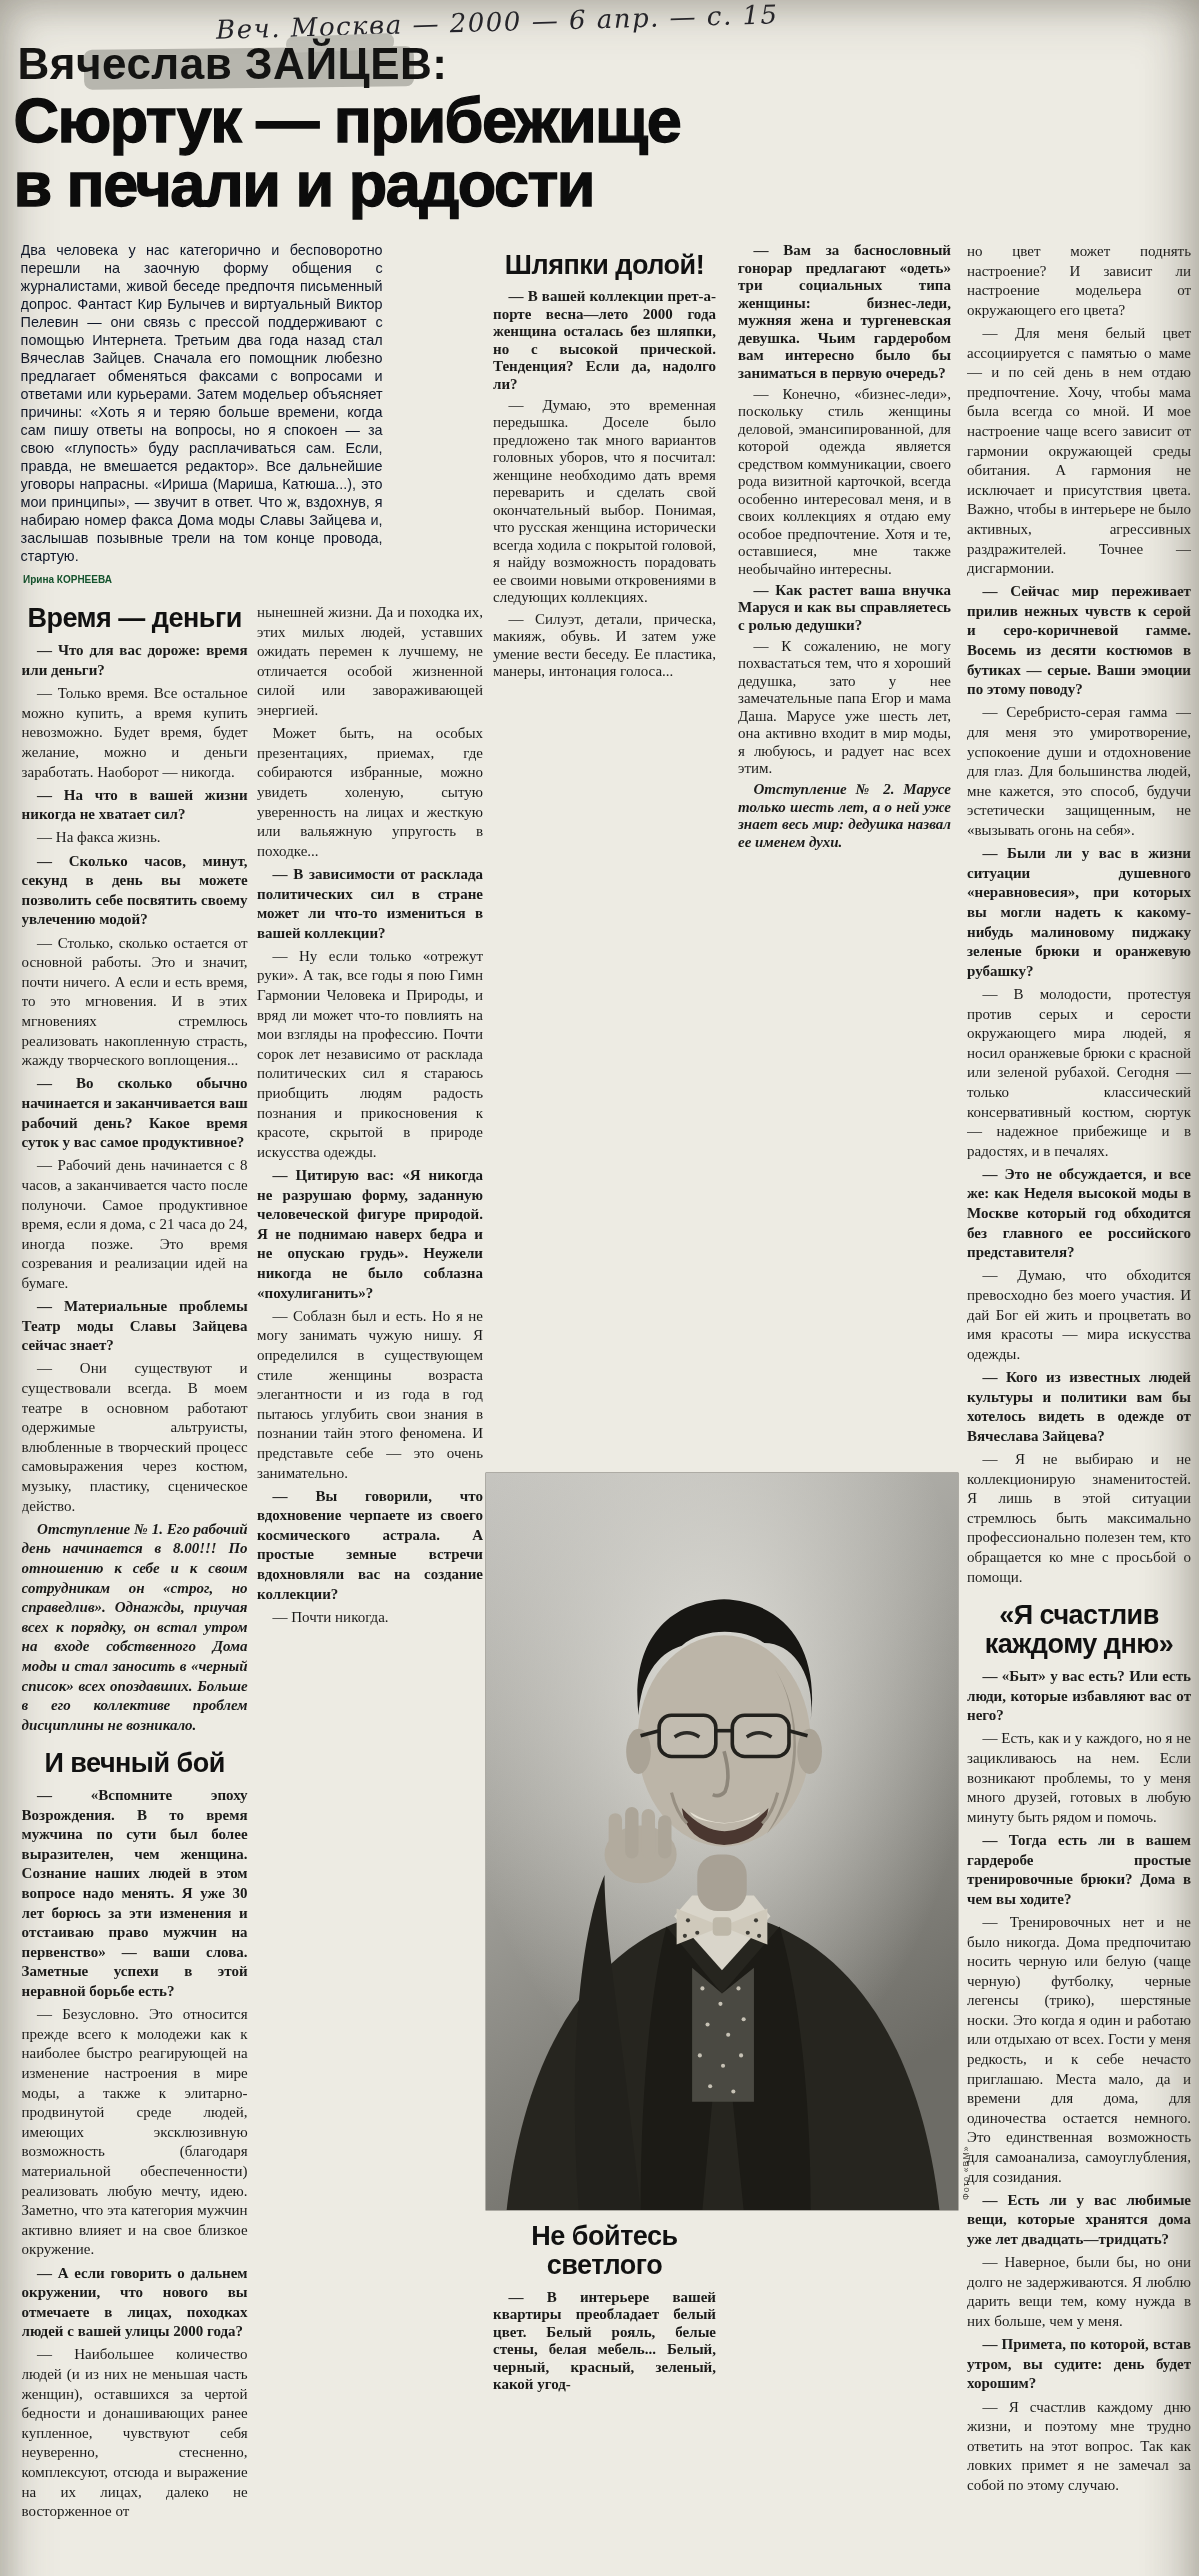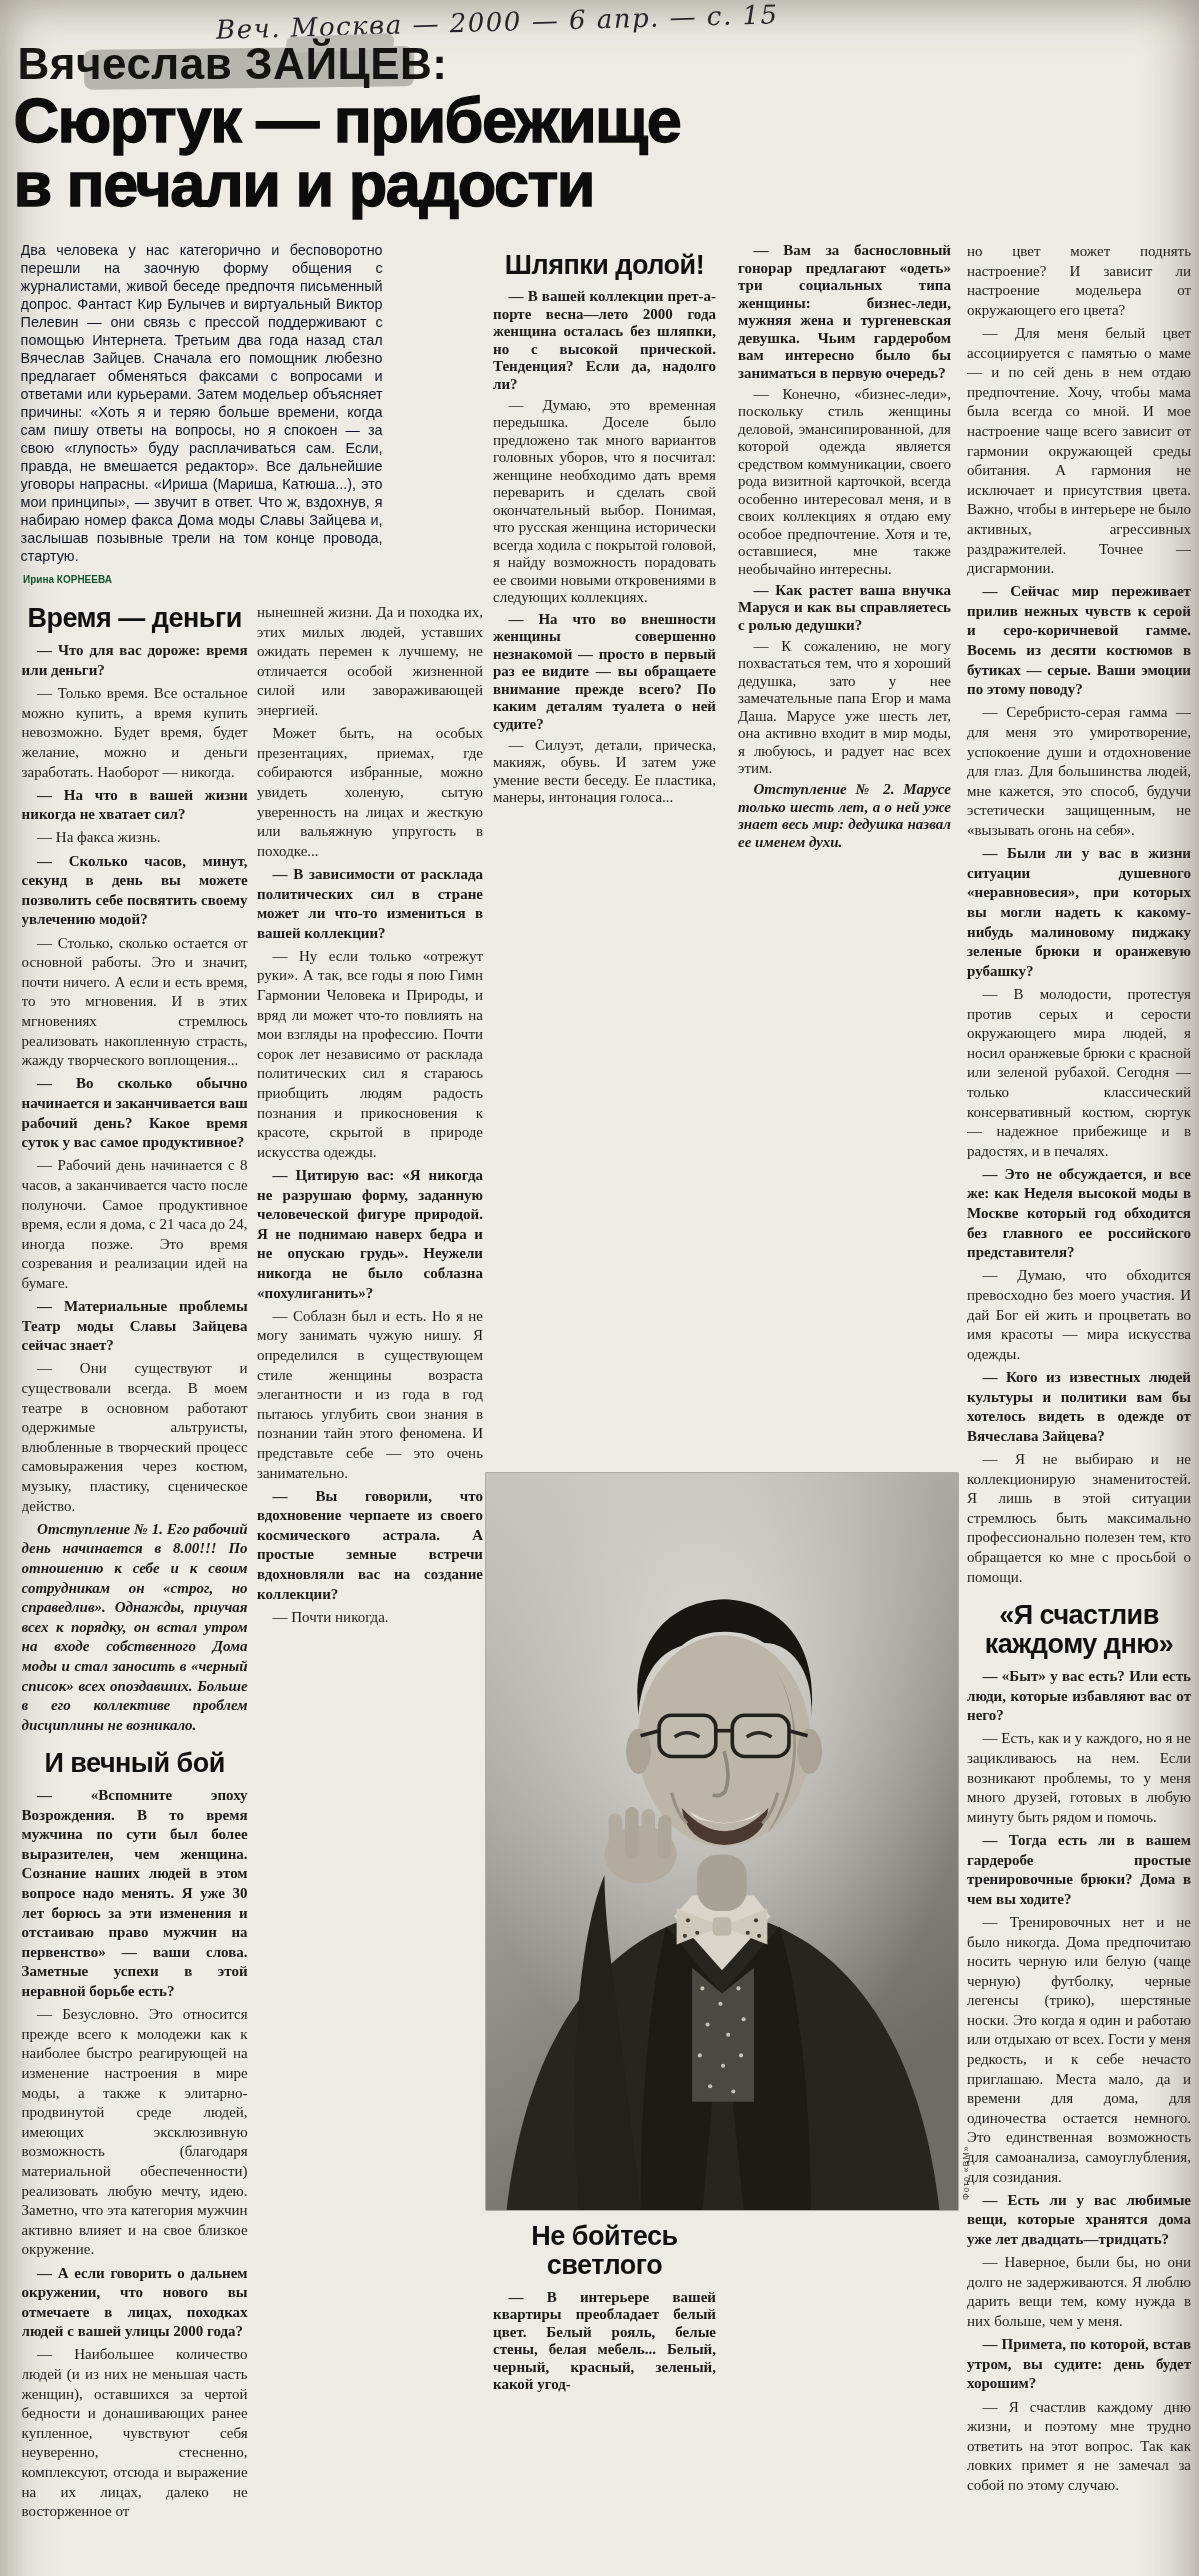--- a/index.html
+++ b/index.html
@@ -128,21 +128,20 @@
       <p class="a">— Ну если только «отрежут руки». А так, все годы я пою Гимн Гармонии Человека и Природы, и вряд ли может что-то повлиять на мои взгляды на профессию. Почти сорок лет независимо от расклада политических сил я стараюсь приобщить людям радость познания и прикосновения к красоте, скрытой в природе искусства одежды.</p>
       <p class="q">— Цитирую вас: «Я никогда не разрушаю форму, заданную человеческой фигуре природой. Я не поднимаю наверх бедра и не опускаю грудь». Неужели никогда не было соблазна «похулиганить»?</p>
       <p class="a">— Соблазн был и есть. Но я не могу занимать чужую нишу. Я определился в существующем стиле женщины возраста элегантности и из года в год пытаюсь углубить свои знания в познании тайн этого феномена. И представьте себе — это очень занимательно.</p>
       <p class="q">— Вы говорили, что вдохновение черпаете из своего космического астрала. А простые земные встречи вдохновляли вас на создание коллекции?</p>
       <p class="a">— Почти никогда.</p>
     </div>
   <div class="column col3">
       <h3>Шляпки долой!</h3>
       <p class="q">— В вашей коллекции прет-а-порте весна—лето 2000 года женщина осталась без шляпки, но с высокой прической. Тенденция? Если да, надолго ли?</p>
       <p class="a">— Думаю, это временная передышка. Доселе было предложено так много вариантов головных уборов, что я посчитал: женщине необходимо дать время переварить и сделать свой окончательный выбор. Понимая, что русская женщина исторически всегда ходила с покрытой головой, я найду возможность порадовать ее своими новыми откровениями в следующих коллекциях.</p>
-      <p class="q">— На что во внешности женщины совершенно незнакомой — просто в первый раз ее видите — вы обращаете внимание прежде всего? По каким деталям туалета о ней судите?</p>
       <p class="a">— Силуэт, детали, прическа, макияж, обувь. И затем уже умение вести беседу. Ее пластика, манеры, интонация голоса...</p>
     </div>
   <div class="column col4">
       <p class="q">— Вам за баснословный гонорар предлагают «одеть» три социальных типа женщины: бизнес-леди, мужняя жена и тургеневская девушка. Чьим гардеробом вам интересно было бы заниматься в первую очередь?</p>
       <p class="a">— Конечно, «бизнес-леди», поскольку стиль женщины деловой, эмансипированной, для которой одежда является средством коммуникации, своего рода визитной карточкой, всегда особенно интересовал меня, и в своих коллекциях я отдаю ему особое предпочтение. Хотя и те, оставшиеся, мне также необычайно интересны.</p>
       <p class="q">— Как растет ваша внучка Маруся и как вы справляетесь с ролью дедушки?</p>
       <p class="a">— К сожалению, не могу похвастаться тем, что я хороший дедушка, зато у нее замечательные папа Егор и мама Даша. Марусе уже шесть лет, она активно входит в мир моды, я любуюсь, и радует нас всех этим.</p>
       <p class="aside">Отступление № 2. Марусе только шесть лет, а о ней уже знает весь мир: дедушка назвал ее именем духи.</p>
     </div>
   <div class="column col3b">

